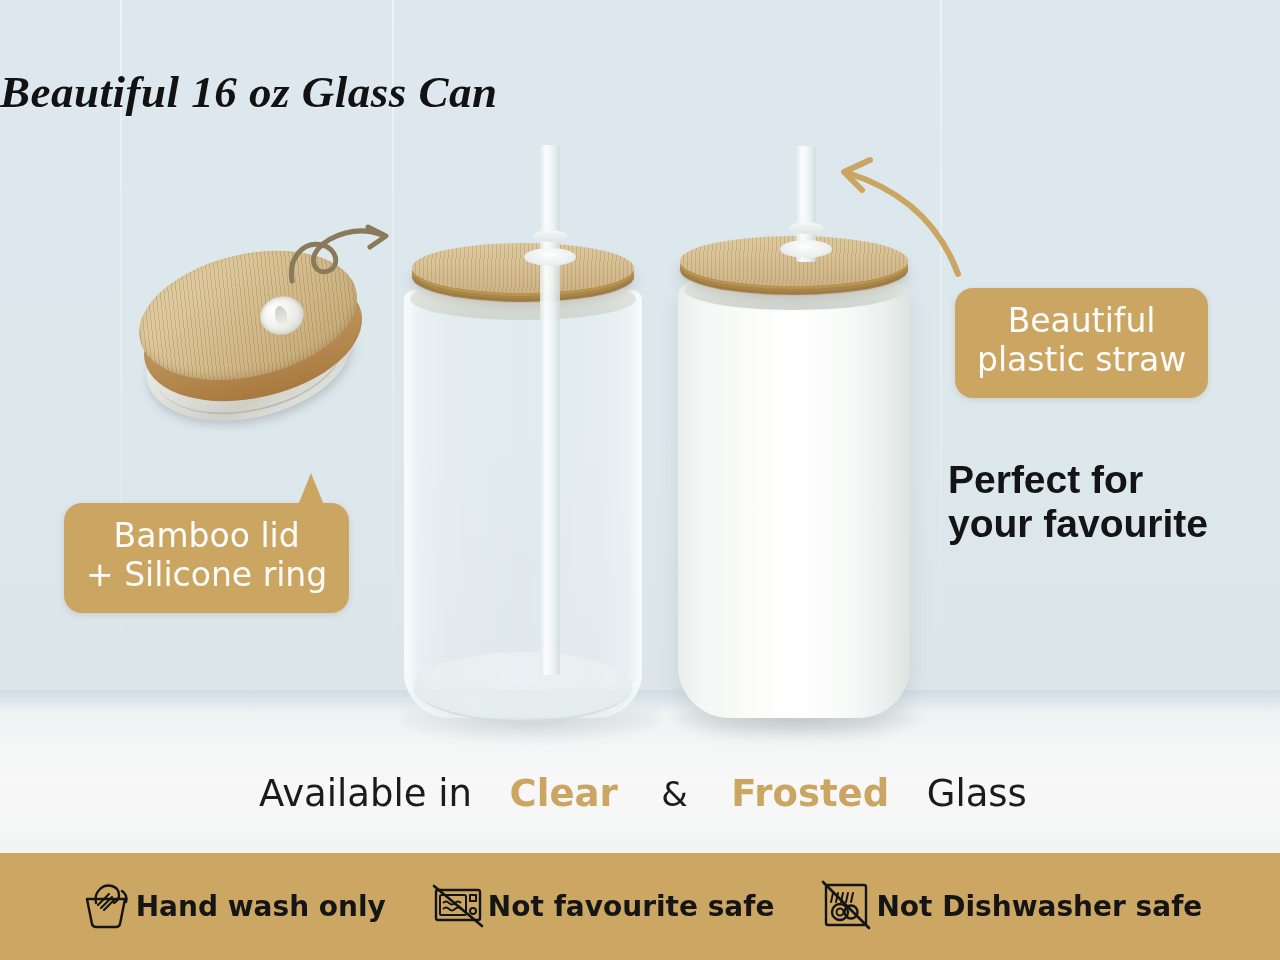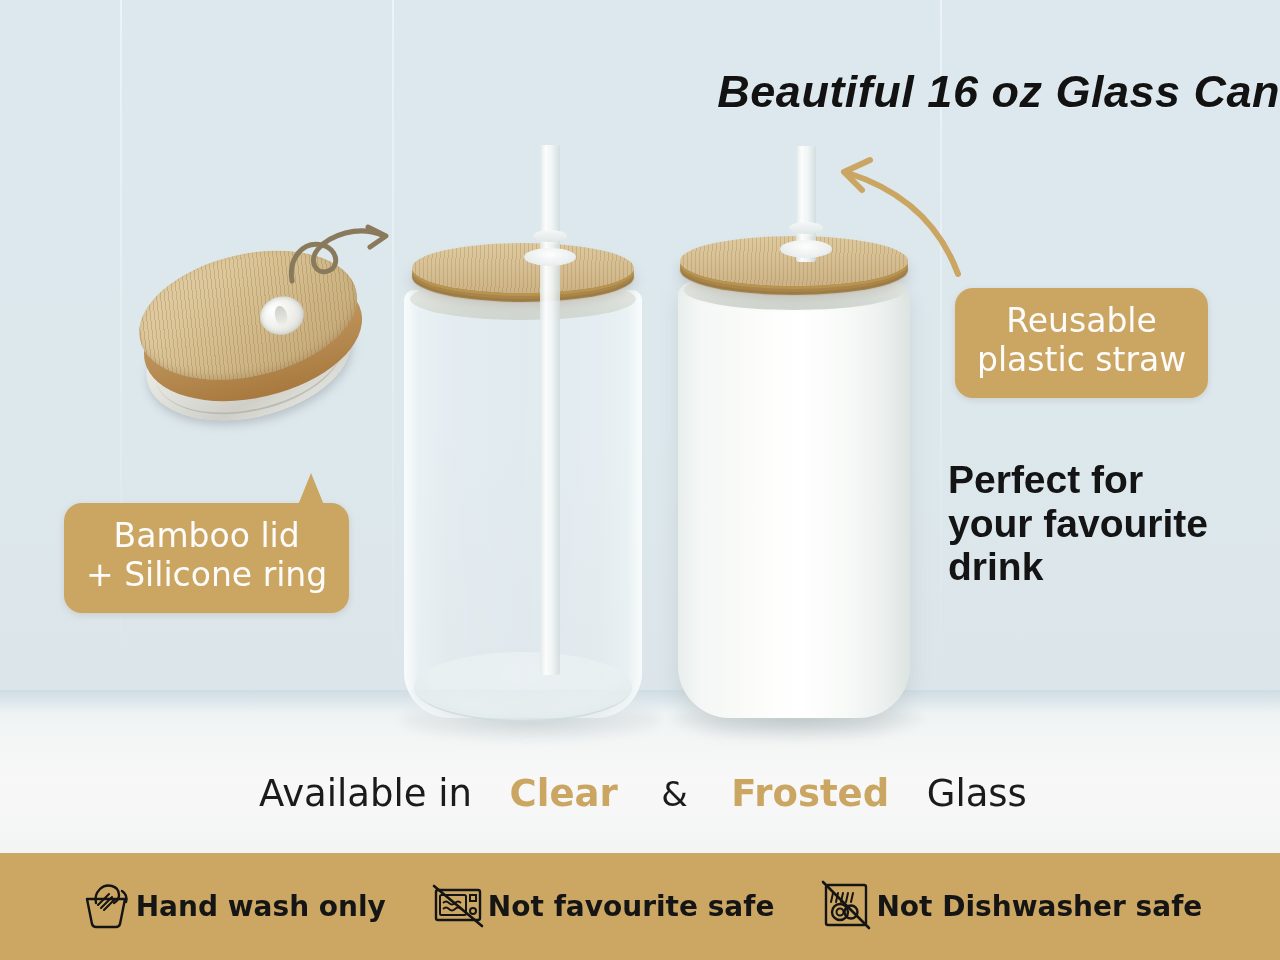--- a/index.html
+++ b/index.html
@@ -32,22 +32,22 @@
 
   
   .streak {
     position:absolute; top:0; height:700px; width:2px;
     background:linear-gradient(180deg,rgba(255,255,255,.45),rgba(255,255,255,0));
   }
 
   
   .title {
     position:absolute; left:0; right:0; top:66px;
-    text-align:right;
-    font-family:Liberation Sans, sans-serif;
+    text-align:left;
+    font-family:Liberation Serif, serif;
     font-weight:bold; font-style:italic;
     font-size:45px; letter-spacing:.5px;
     color:#121212;
     text-shadow:0 1px 0 rgba(255,255,255,.35);
   }
 
   
   .lid-loose {
     position:absolute; left:140px; top:245px;
     width:234px; height:200px;
@@ -293,34 +293,33 @@
   </div>
 
   <div class="gold-arrow">
     <svg width="170" height="140" viewBox="0 0 170 140">
       <path d="M140 124 C126 86, 96 44, 30 23" fill="none" stroke="#cba663" stroke-width="6" stroke-linecap="round"></path>
       <path d="M52 10 L26 22 L44 40" fill="none" stroke="#cba663" stroke-width="6" stroke-linecap="round" stroke-linejoin="round"></path>
     </svg>
   </div>
 
   <div class="badge badge-straw">
-    <span class="line">Reusable</span>
+    <span class="line">Beautiful</span>
     <span class="line">plastic straw</span>
   </div>
 
   <div class="badge badge-lid">
     <div class="tail"></div>
     <span class="line">Bamboo lid</span>
     <span class="line">+ Silicone ring</span>
   </div>
 
   <div class="perfect">
     <span class="line">Perfect for</span>
     <span class="line">your favourite</span>
-    <span class="line">drink</span>
   </div>
 
   <div class="available">
     <span>Available in</span>
     <span class="sp"></span>
     <span class="hl">Clear</span>
     <span class="sp"></span>
     <span class="amp">&amp;</span>
     <span class="sp"></span>
     <span class="hl">Frosted</span>

